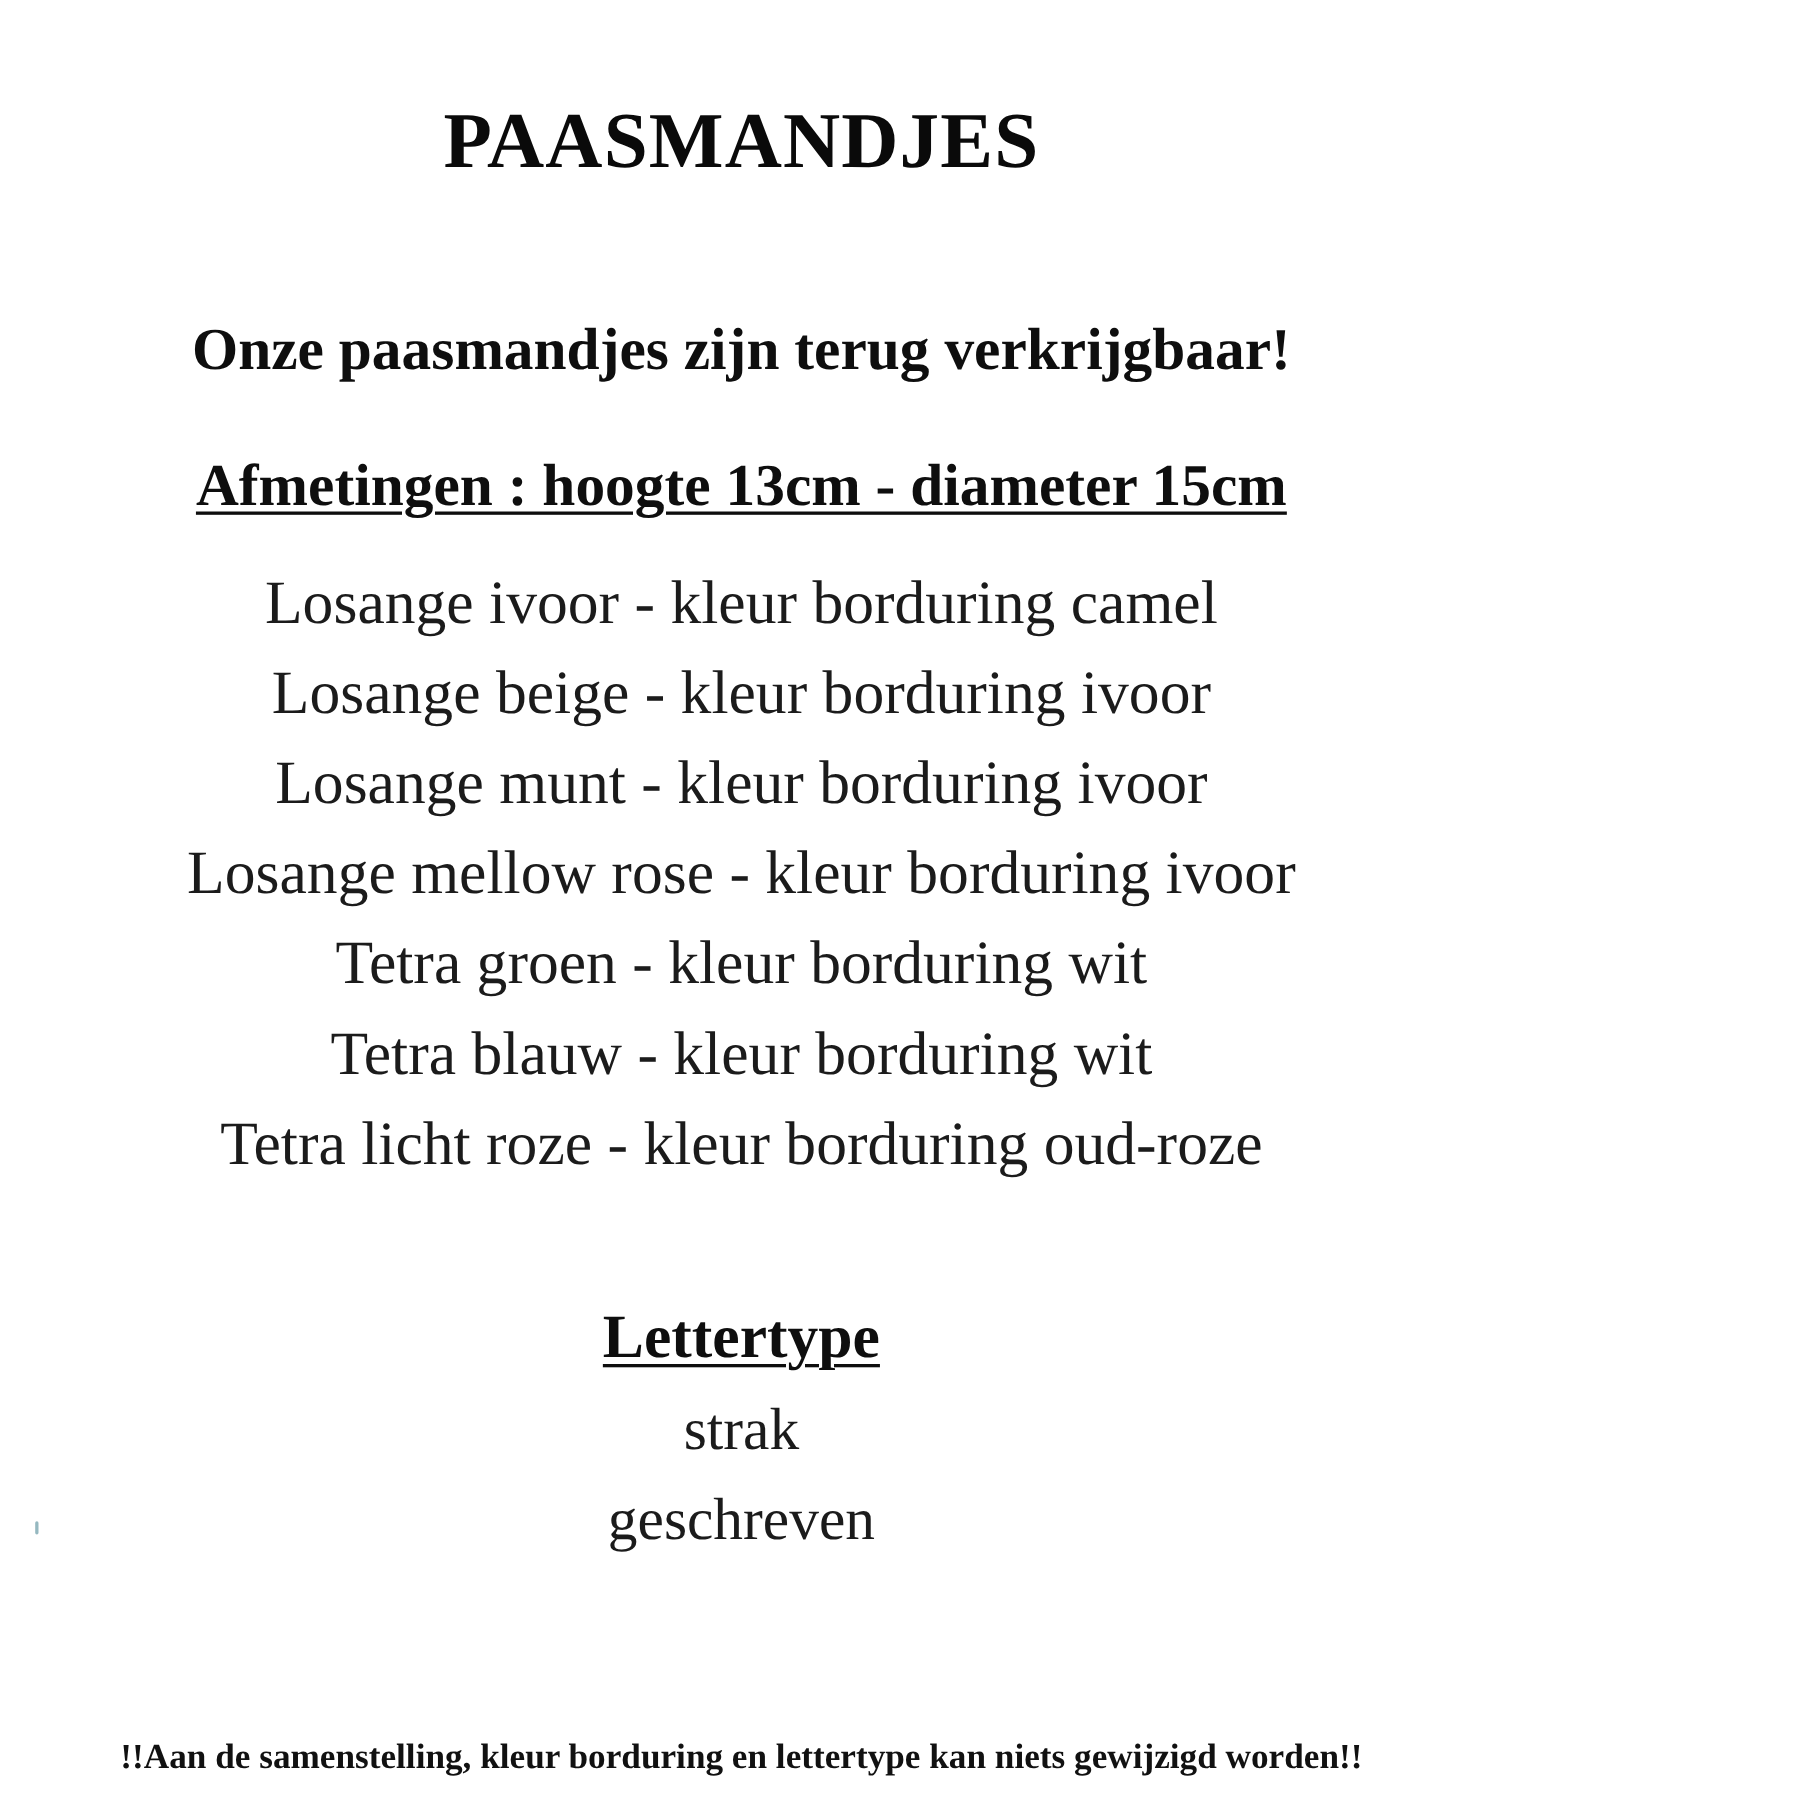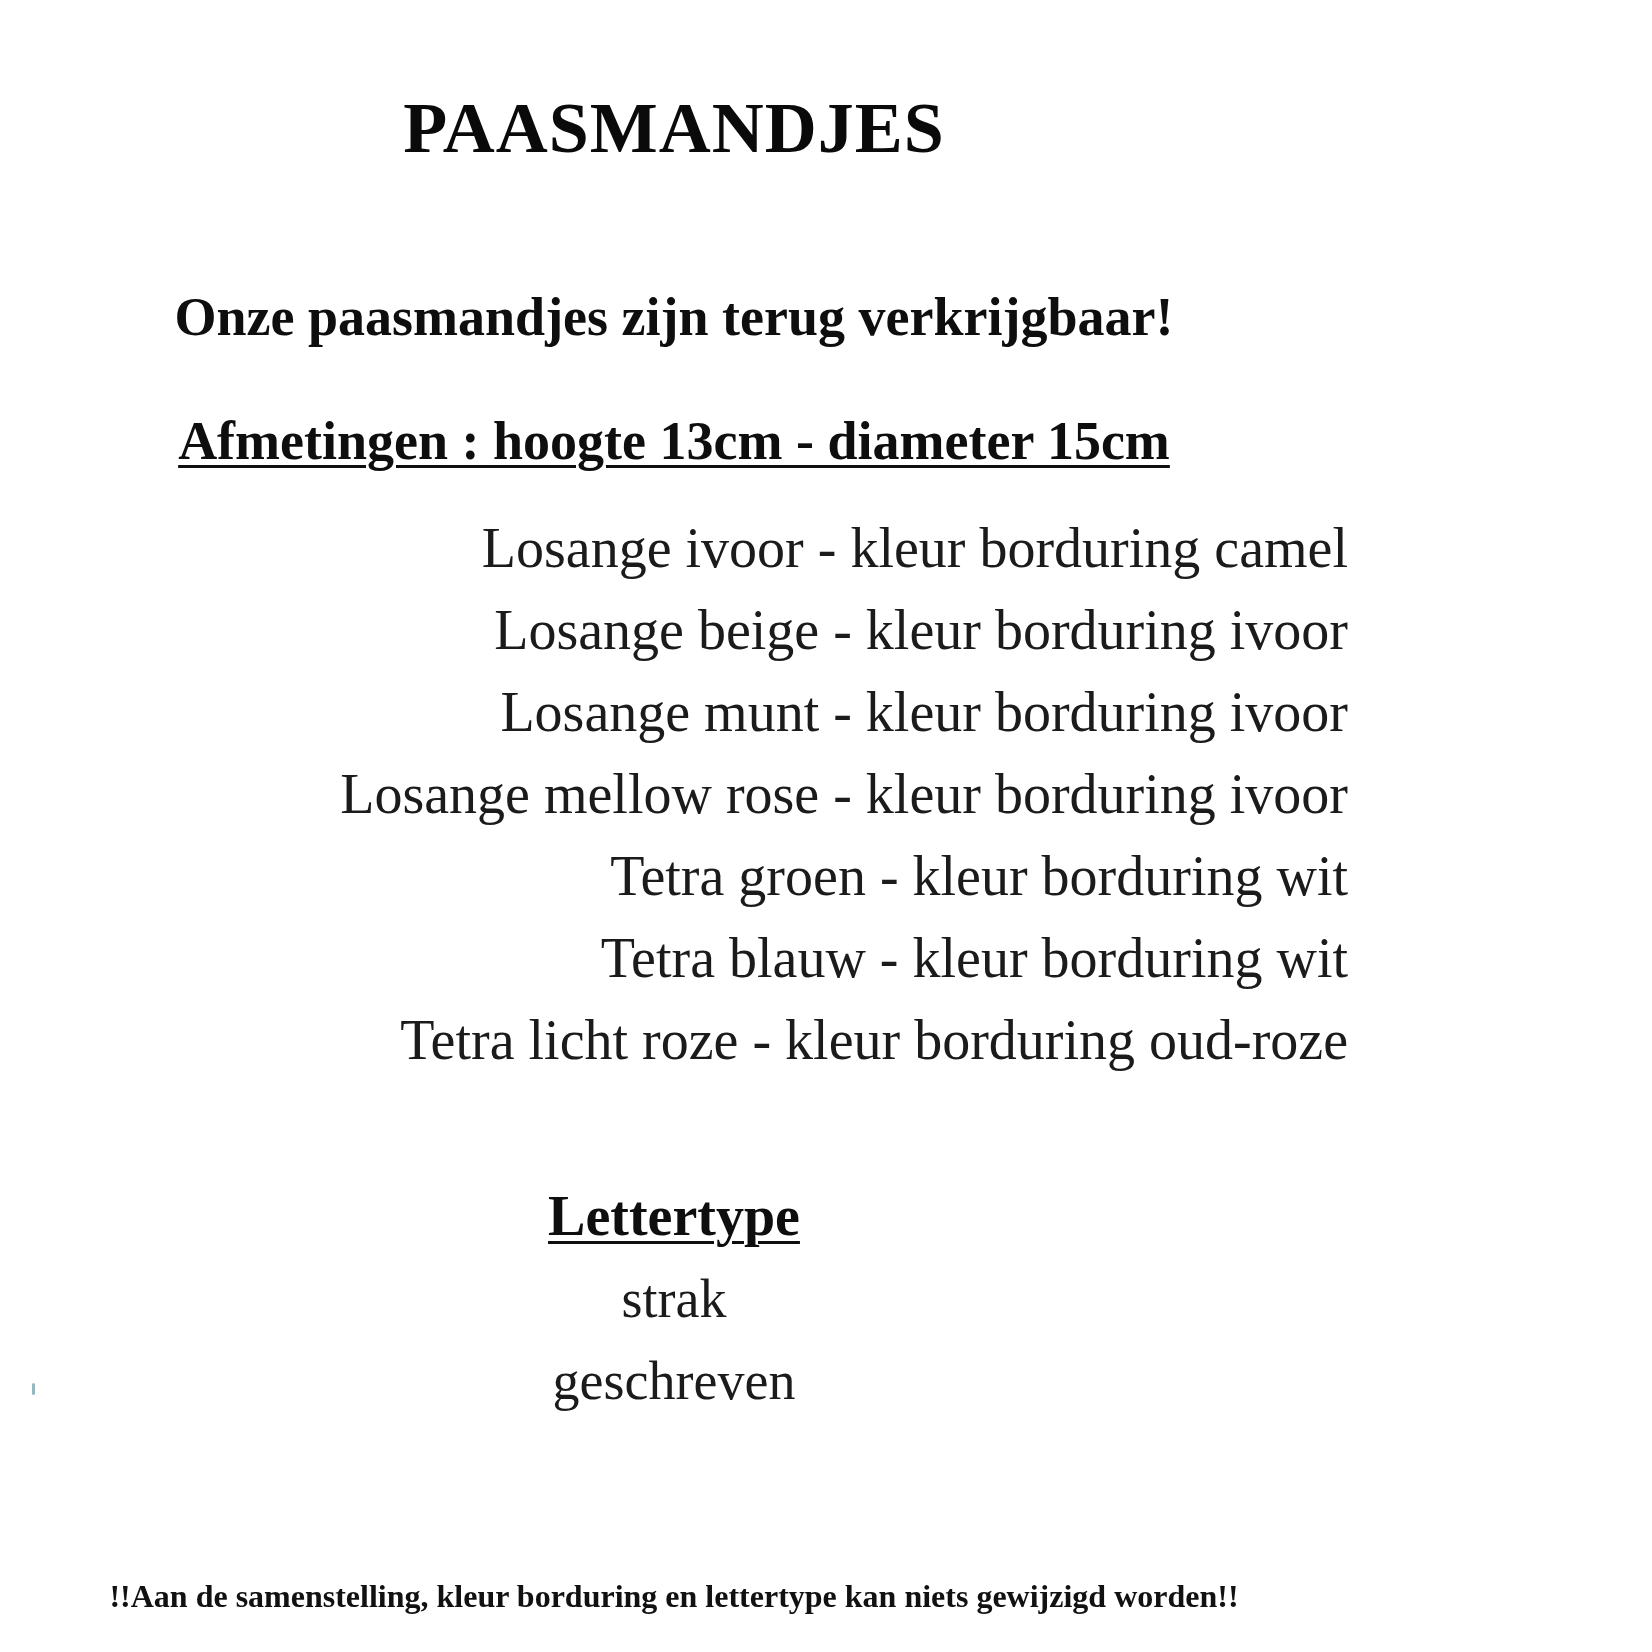--- a/index.html
+++ b/index.html
@@ -47,21 +47,20 @@
       font-weight: bold;
       text-decoration: underline;
       text-decoration-thickness: 3px;
       text-underline-offset: 6px;
       color: #0e0e0e;
     }
     .item {
       font-size: 56px;
       font-weight: normal;
       color: #1b1b1b;
-      text-align: right;
     }
     .font-heading {
       top: 1188px;
       font-size: 56px;
       font-weight: bold;
       text-decoration: underline;
       text-decoration-thickness: 3px;
       text-underline-offset: 6px;
       color: #0e0e0e;
     }

